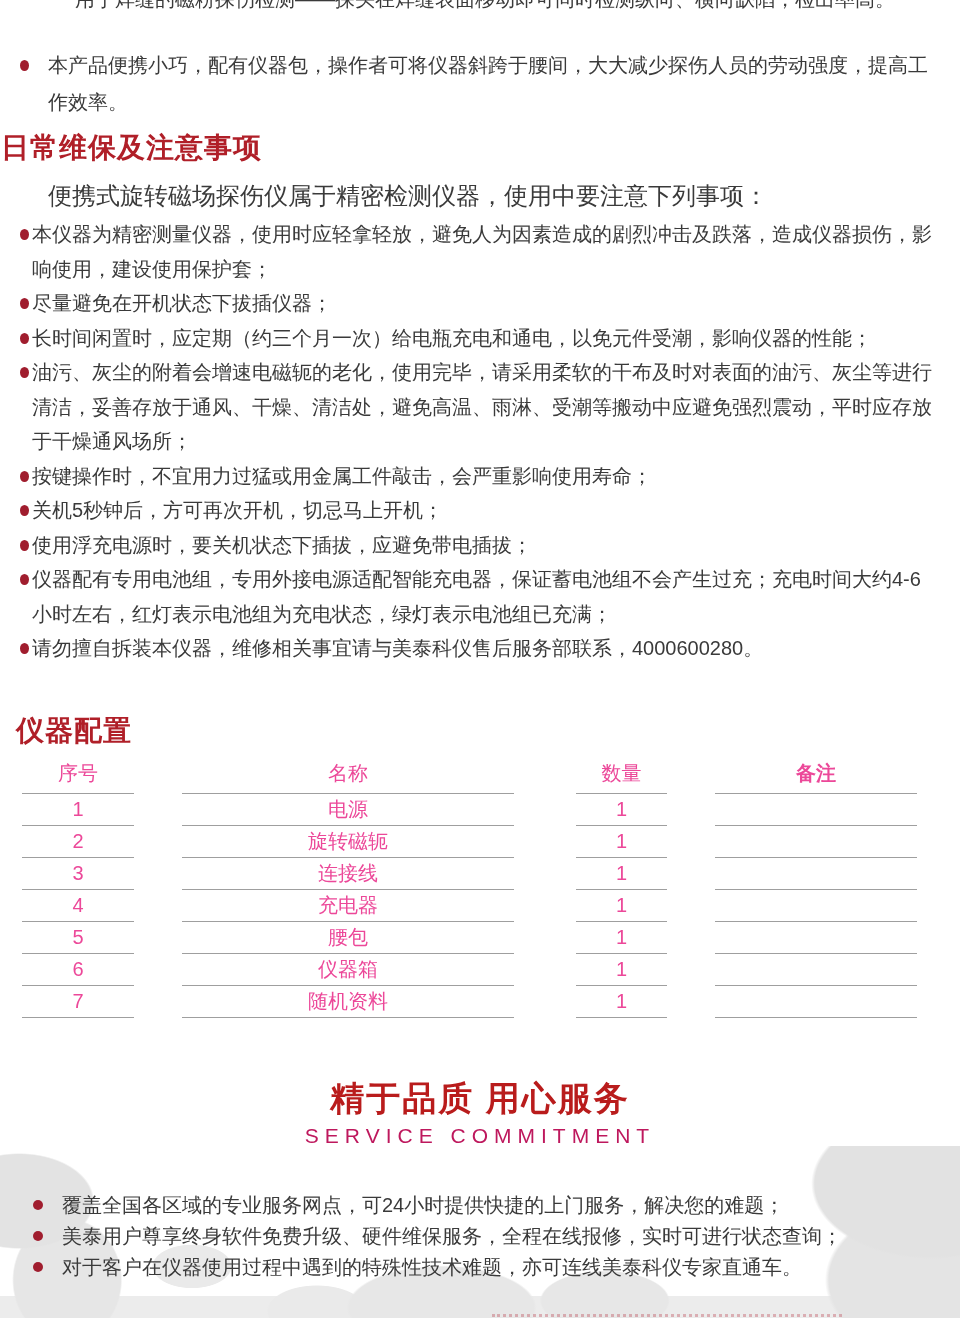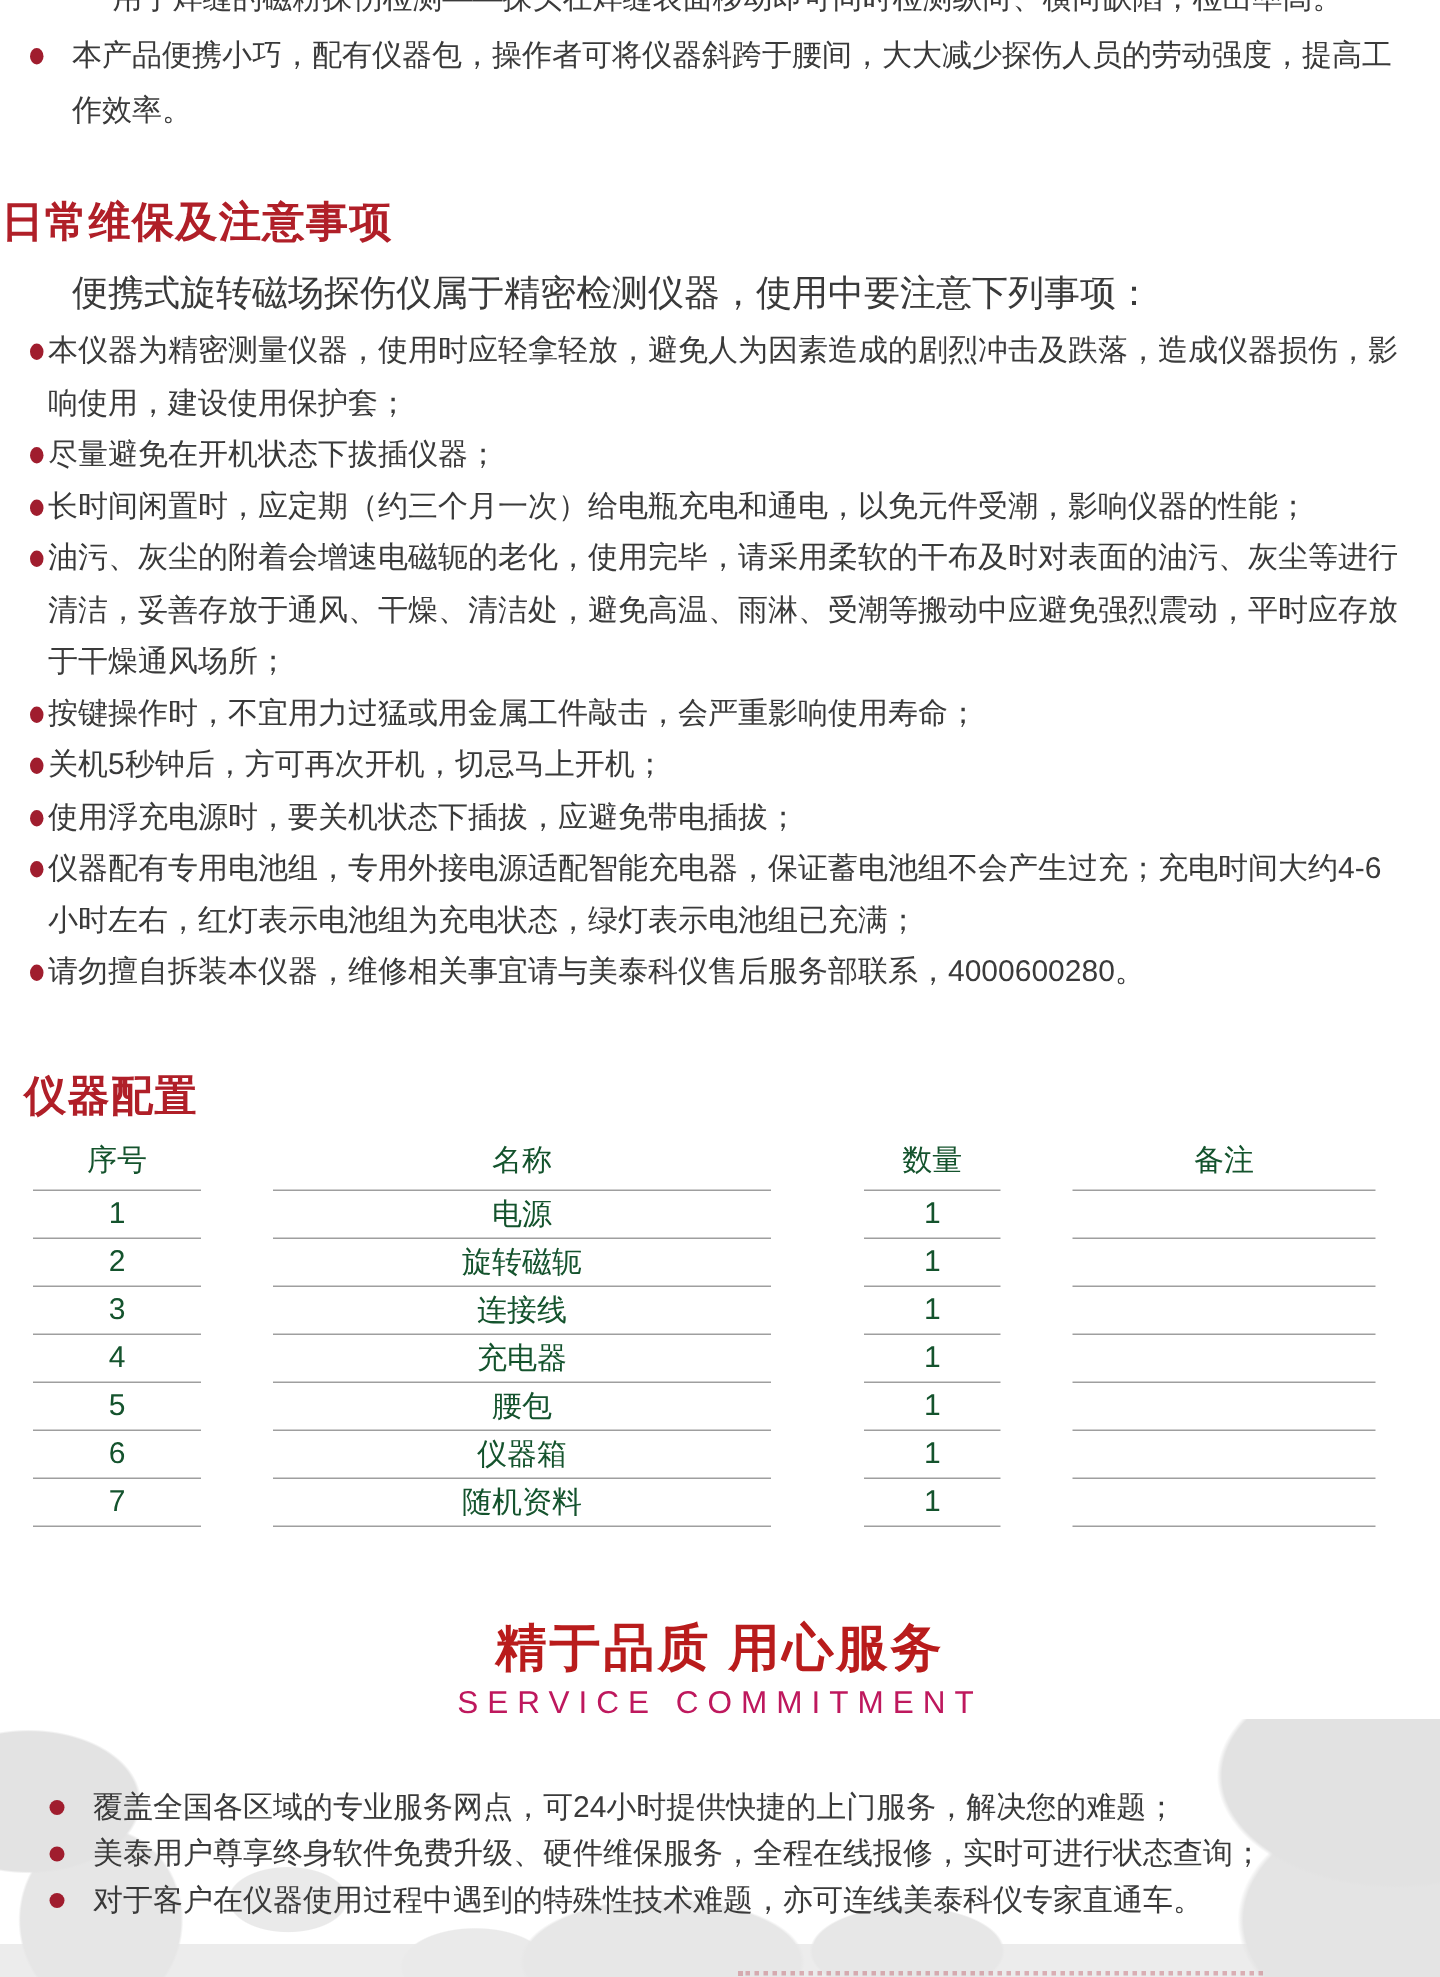--- a/index.html
+++ b/index.html
@@ -5,46 +5,46 @@
   html,body{margin:0;padding:0;background:#fff;}
   .page{position:relative;width:960px;height:1318px;background:#ffffff;overflow:hidden;
         font-family:"Liberation Sans","DejaVu Sans",sans-serif;color:#3a3a3a;}
   .layer{position:absolute;z-index:1;}
 
   
   .clip-line{left:75px;top:0;width:860px;height:12px;overflow:hidden;}
   .clip-line span{display:block;margin-top:-14px;line-height:26px;font-size:20px;color:#3a3a3a;white-space:nowrap;}
 
   
-  .b-item{position:relative;padding-left:48px;padding-right:24px;font-size:20px;line-height:37px;}
+  .b-item{position:relative;padding-left:48px;padding-right:24px;font-size:20px;line-height:37px;margin-top:28px;}
   .dot{position:absolute;left:20px;top:13px;width:9px;height:11px;border-radius:50%;background:#A01D2E;}
 
   .top-bullet{left:0;top:19px;width:960px;box-sizing:border-box;}
 
   
   .sec-title{font-weight:700;color:#B01F28;font-size:28px;letter-spacing:1px;}
   .maint-title{left:1px;top:129px;}
   .cfg-title{left:16px;top:712px;}
 
   .maint-intro{left:48px;top:181px;font-size:24px;line-height:30px;}
 
   .m-list{left:0;top:217px;width:960px;}
   .m-item{position:relative;padding-left:32px;padding-right:20px;font-size:20px;line-height:34.5px;}
   .m-item .dot{top:12px;width:9px;height:11px;}
 
   
   .cfg-table{left:0;top:754px;width:960px;}
   .t-row{display:flex;height:32px;}
   .t-row.head{height:40px;}
   .cell{display:flex;align-items:center;justify-content:center;border-bottom:1px solid #9f9f9f;
-        font-size:20px;color:#14532d;box-sizing:border-box;}
+        font-size:20px;color:#ec4899;box-sizing:border-box;}
   .c1{margin-left:22px;width:112px;}
   .c2{margin-left:48px;width:332px;}
   .c3{margin-left:62px;width:91px;}
-  .c4{margin-left:48px;width:202px;}
+  .c4{margin-left:48px;width:202px;font-weight:bold;}
 
   
   .slogan-cn{left:0;top:1076px;width:960px;text-align:center;font-size:34px;font-weight:700;
              color:#b91c1c;letter-spacing:2px;}
   .slogan-en{left:0;top:1124px;width:960px;text-align:center;font-size:21px;font-weight:400;
              color:#be185d;letter-spacing:6px;}
 
   .s-list{left:0;top:1190px;width:960px;}
   .s-item{position:relative;padding-left:62px;padding-right:20px;font-size:20px;line-height:31px;}
   .s-item .dot{left:33px;top:10px;width:10px;height:10px;}

